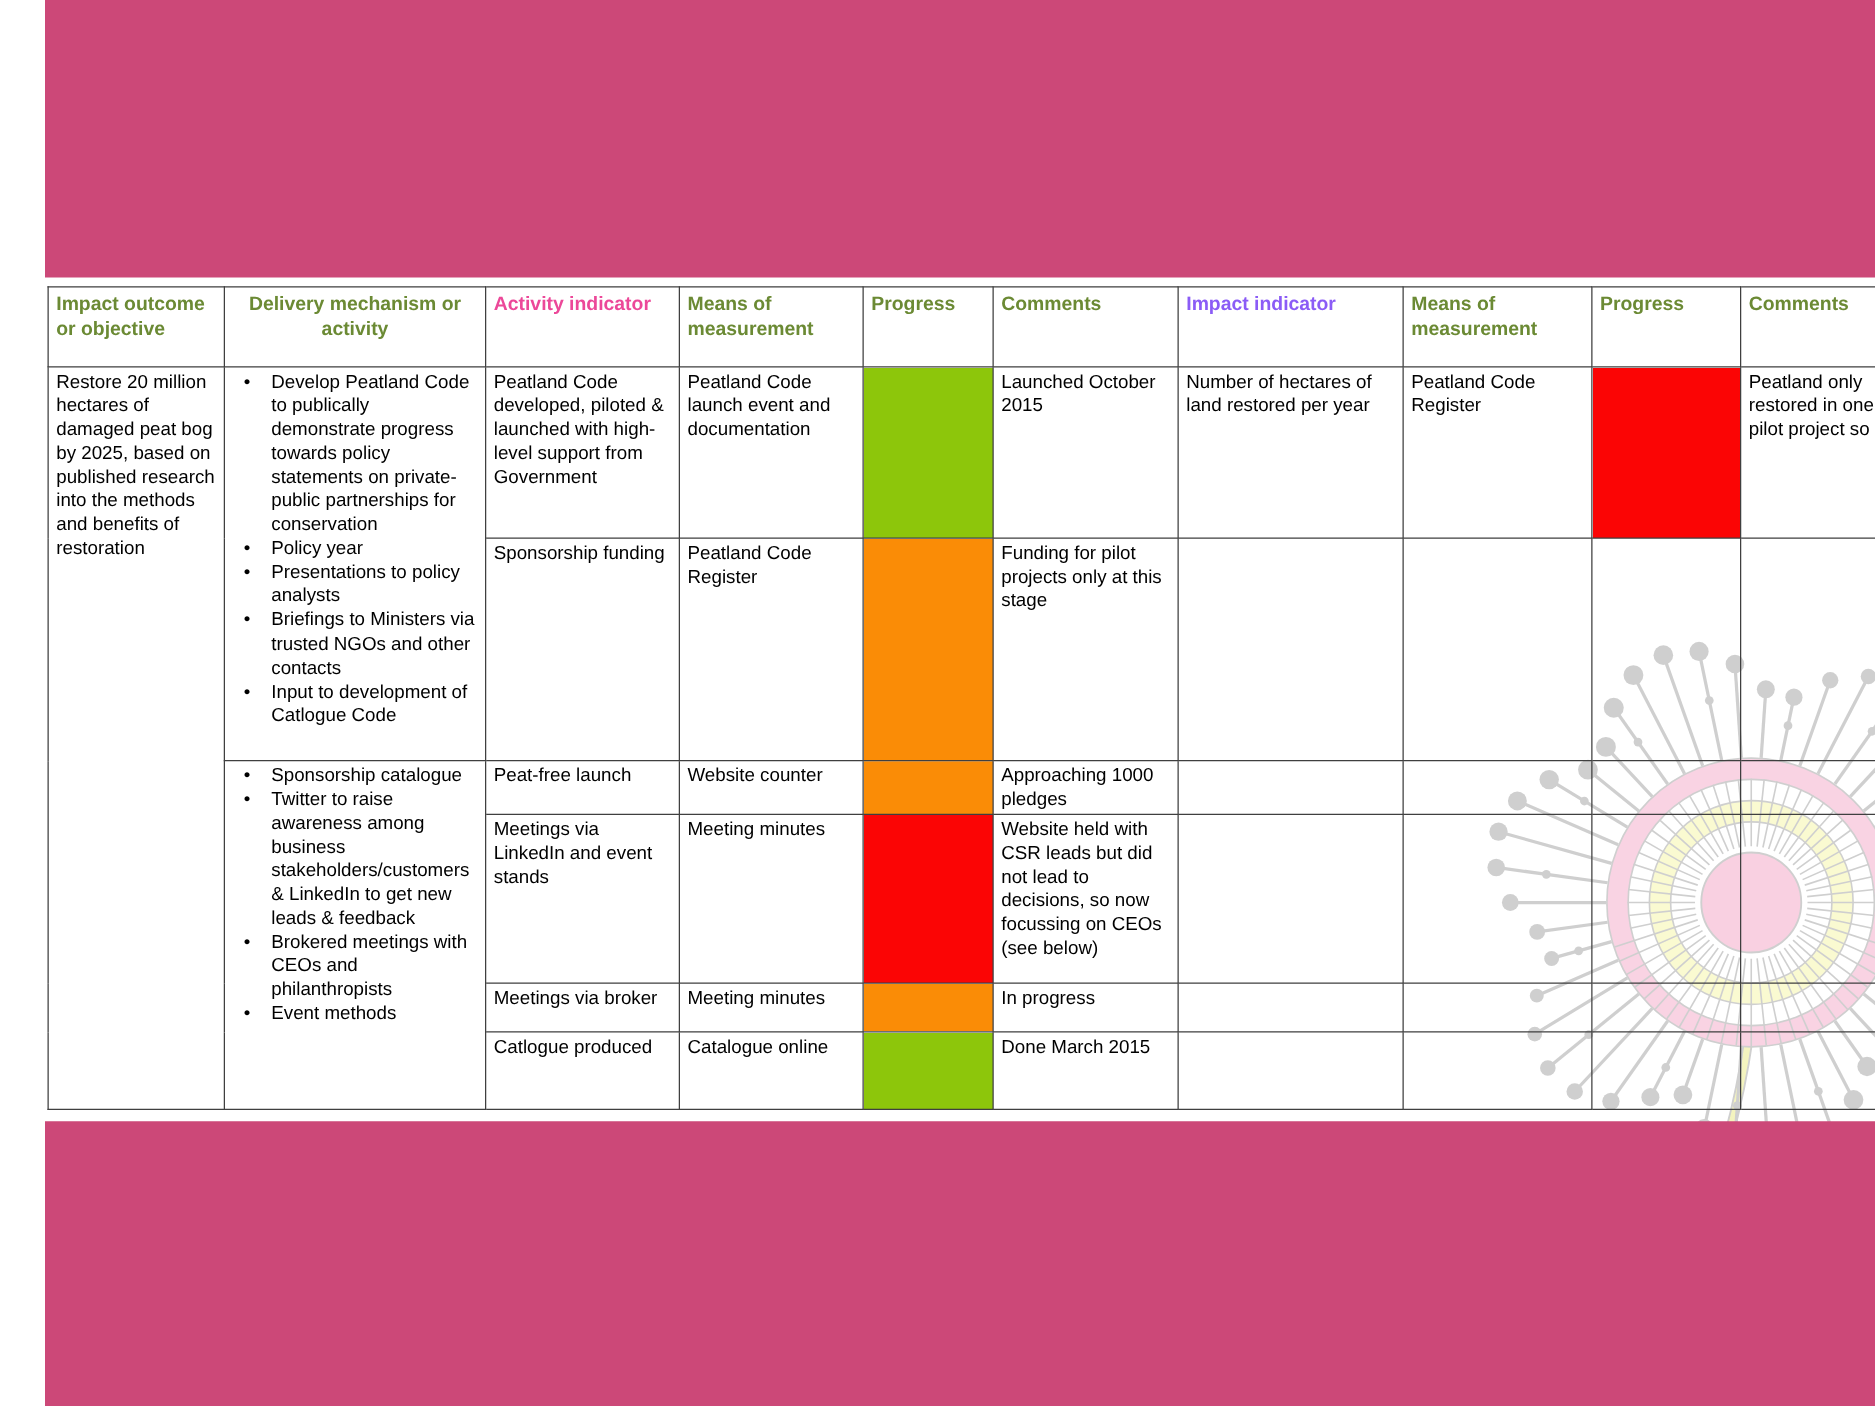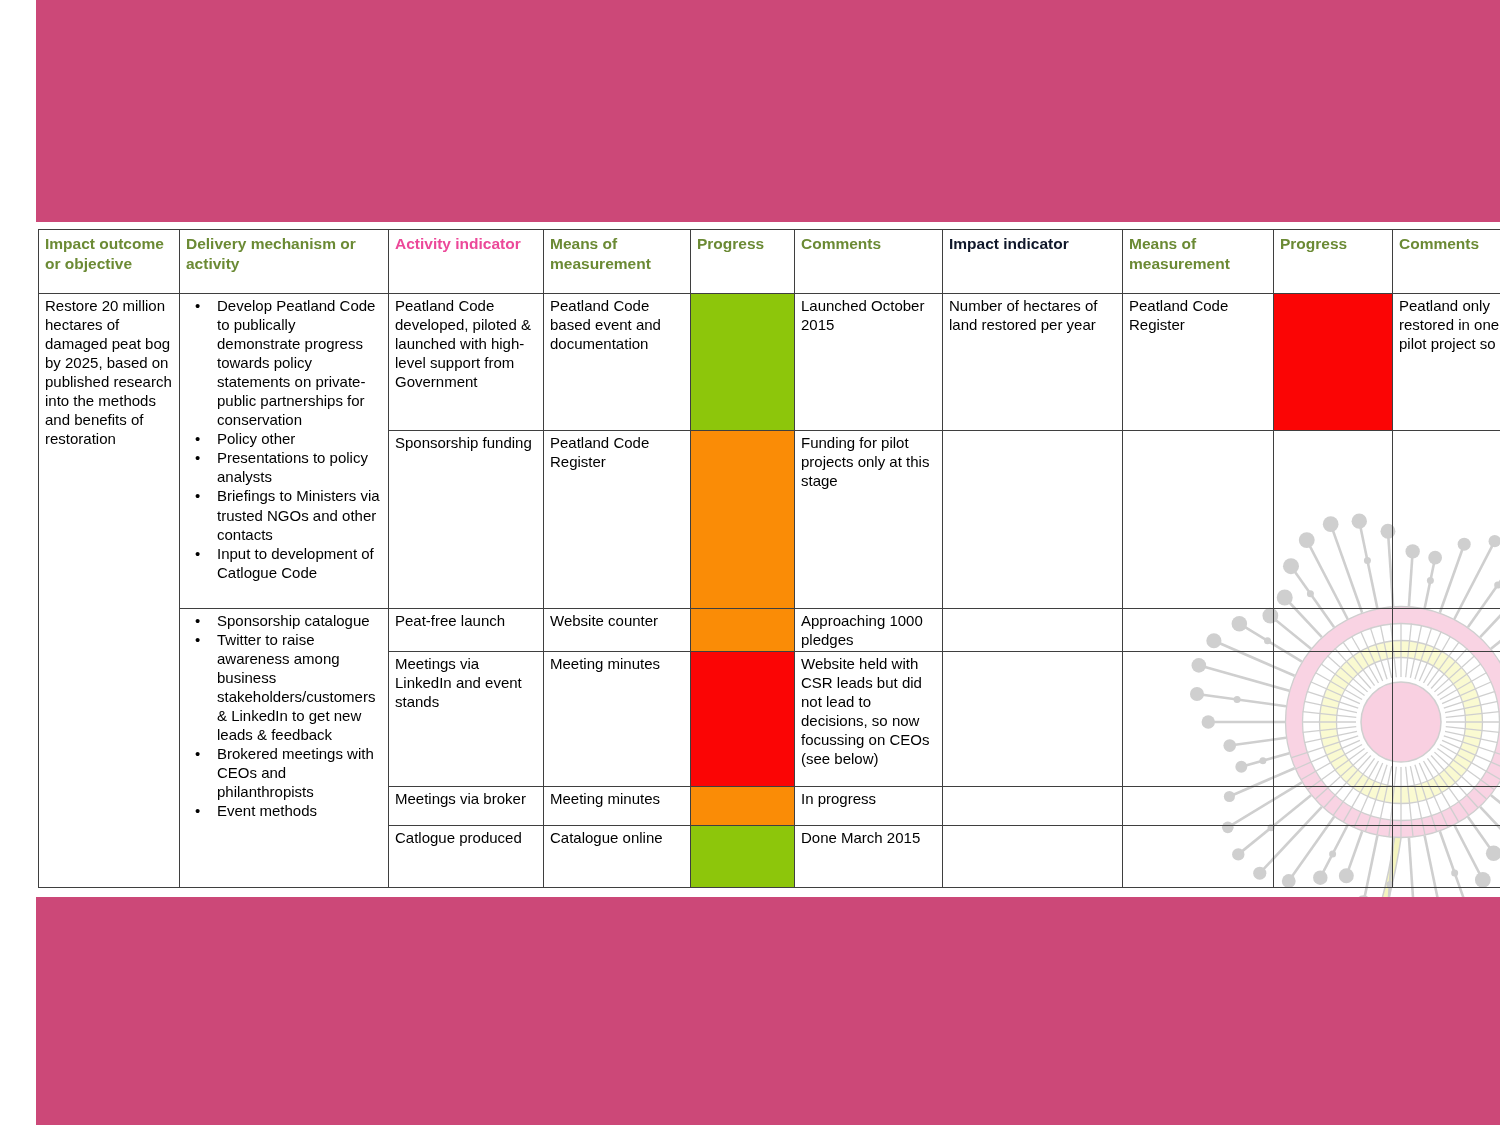--- a/index.html
+++ b/index.html
@@ -228,44 +228,44 @@
           <col style="width:104px">
           <col style="width:148px">
         <col style="width:180px">
           <col style="width:151px">
           <col style="width:119px">
         <col style="width:142px">
       </colgroup>
       <tbody>
           <tr style="height:64px">
         <th style="color: rgb(107, 138, 52);">Impact outcome or objective</th>
-        <th style="color: rgb(107, 138, 52);">Delivery mechanism or activity</th>
+        <th style="color: rgb(107, 138, 52); text-align: center;">Delivery mechanism or activity</th>
         <th style="color: #ec4899;">Activity indicator</th>
         <th style="color: rgb(107, 138, 52);">Means of measurement</th>
         <th class="center" style="color: rgb(107, 138, 52);">Progress</th>
         <th style="color: rgb(107, 138, 52);">Comments</th>
-        <th style="color: #0f172a;">Impact indicator</th>
+        <th style="color: #8b5cf6;">Impact indicator</th>
         <th style="color: rgb(107, 138, 52);">Means of measurement</th>
         <th class="center" style="color: rgb(107, 138, 52);">Progress</th>
         <th style="color: rgb(107, 138, 52);">Comments</th>
       </tr>
 
       <tr style="height:137px">
         <td rowspan="6">Restore 20 million hectares of damaged peat bog by 2025, based on published research into the methods and benefits of restoration</td>
         <td rowspan="2">
           <ul class="bullets">
             <li>Develop Peatland Code to publically demonstrate progress towards policy statements on private-public partnerships for conservation</li>
-            <li>Policy other</li>
+            <li>Policy year</li>
             <li>Presentations to policy analysts</li>
             <li>Briefings to Ministers via trusted NGOs and other contacts</li>
             <li>Input to development of Catlogue Code</li>
           </ul>
         </td>
         <td>Peatland Code developed, piloted &amp; launched with high-level support from Government</td>
-        <td>Peatland Code based event and documentation</td>
+        <td>Peatland Code launch event and documentation</td>
         <td class="progress" style="background-color: rgb(141, 198, 11);"></td>
         <td>Launched October 2015</td>
         <td>Number of hectares of land restored per year</td>
         <td>Peatland Code Register</td>
         <td class="progress" style="background-color: rgb(251, 5, 5);"></td>
         <td>Peatland only restored in one pilot project so far</td>
       </tr>
 
       <tr style="height:178px">
         <td>Sponsorship funding</td>

